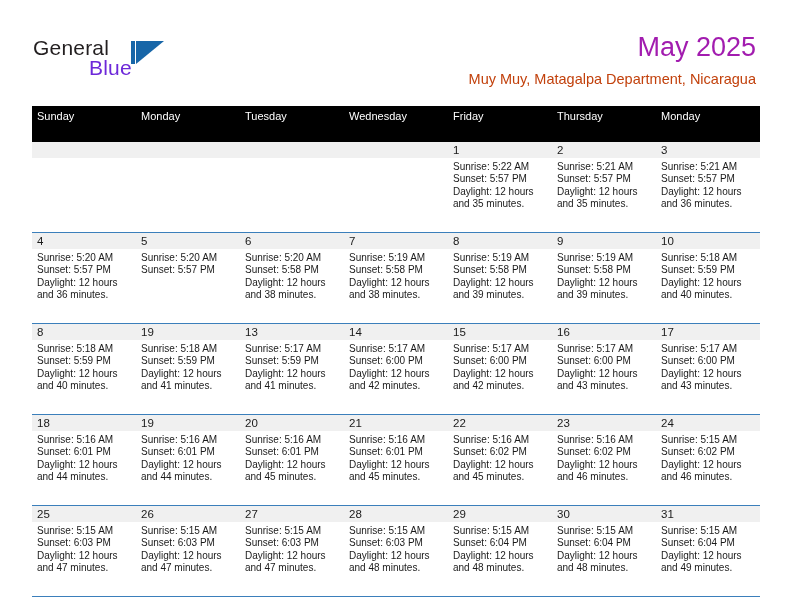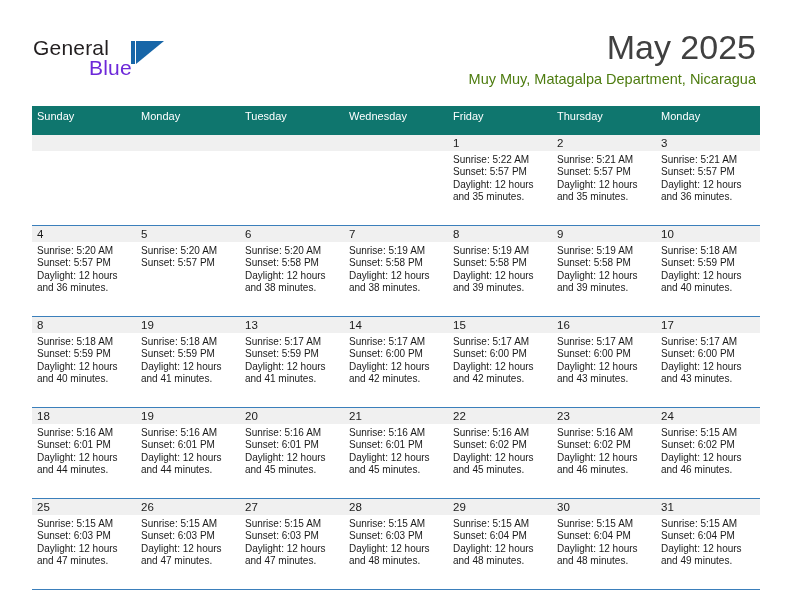--- a/index.html
+++ b/index.html
@@ -75,46 +75,46 @@
     border-bottom: 23px solid transparent;
   }
 
   .title-block {
     position: absolute;
     right: 36px;
     top: 30px;
     text-align: right;
   }
   .month-title {
-    font-size: 34px;
-    color: #404040;
+    font-size: 27px;
+    color: #a21caf;
     line-height: 34px;
     white-space: nowrap;
   }
   .location-sub {
     font-size: 14.5px;
-    color: #4d7c0f;
+    color: #c2410c;
     line-height: 22px;
     margin-top: 4px;
     white-space: nowrap;
   }
 
   
   .calendar {
     position: absolute;
     left: 32px;
     top: 106px;
     width: 728px;
   }
 
   .weekday-row {
     display: flex;
     width: 728px;
-    height: 29px;
-    background: #0f766e;
+    height: 36px;
+    background: #000000;
   }
   .weekday-cell {
     width: 104px;
     height: 20px;
     box-sizing: border-box;
     padding-left: 5px;
     color: #ffffff;
     font-size: 11px;
     line-height: 20px;
     white-space: nowrap;

